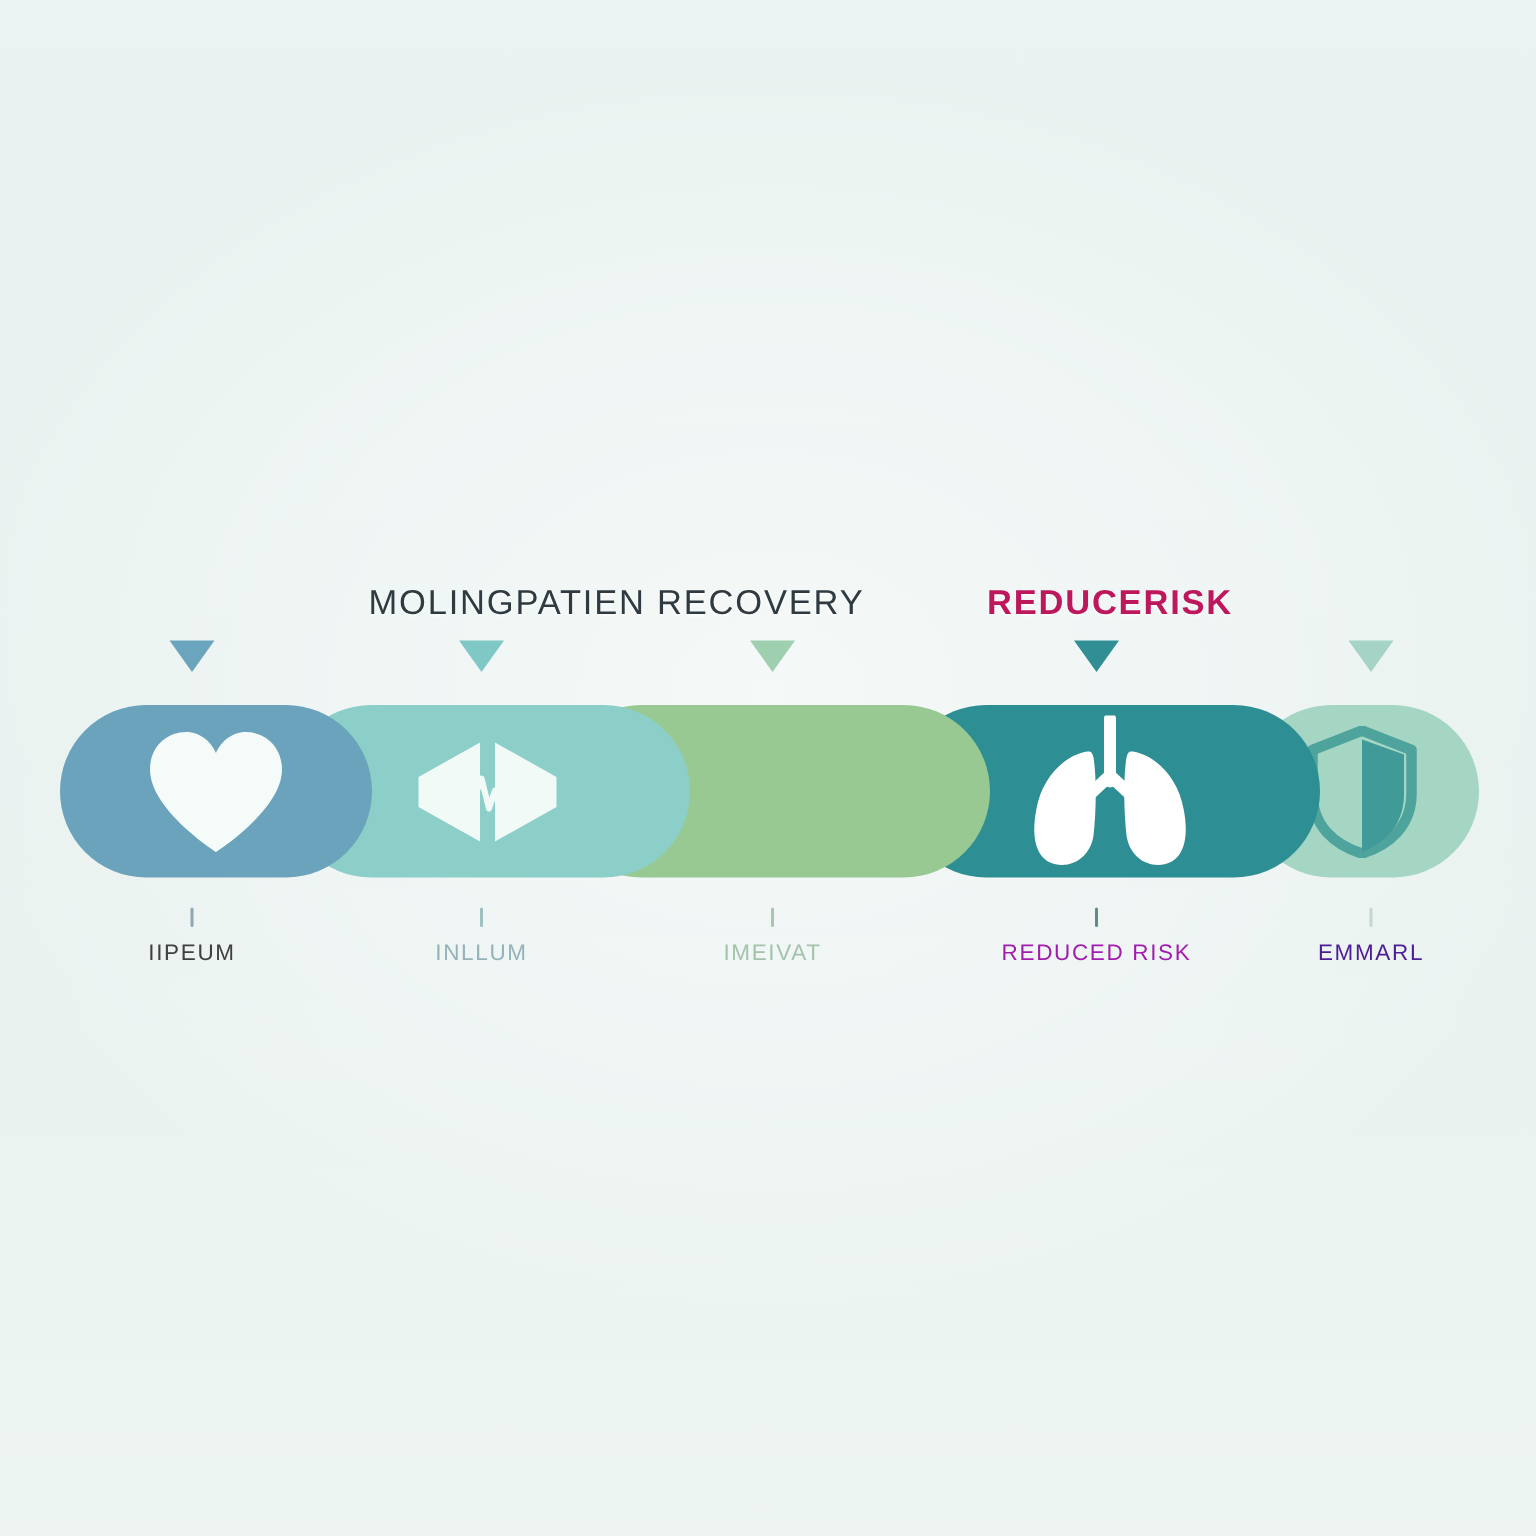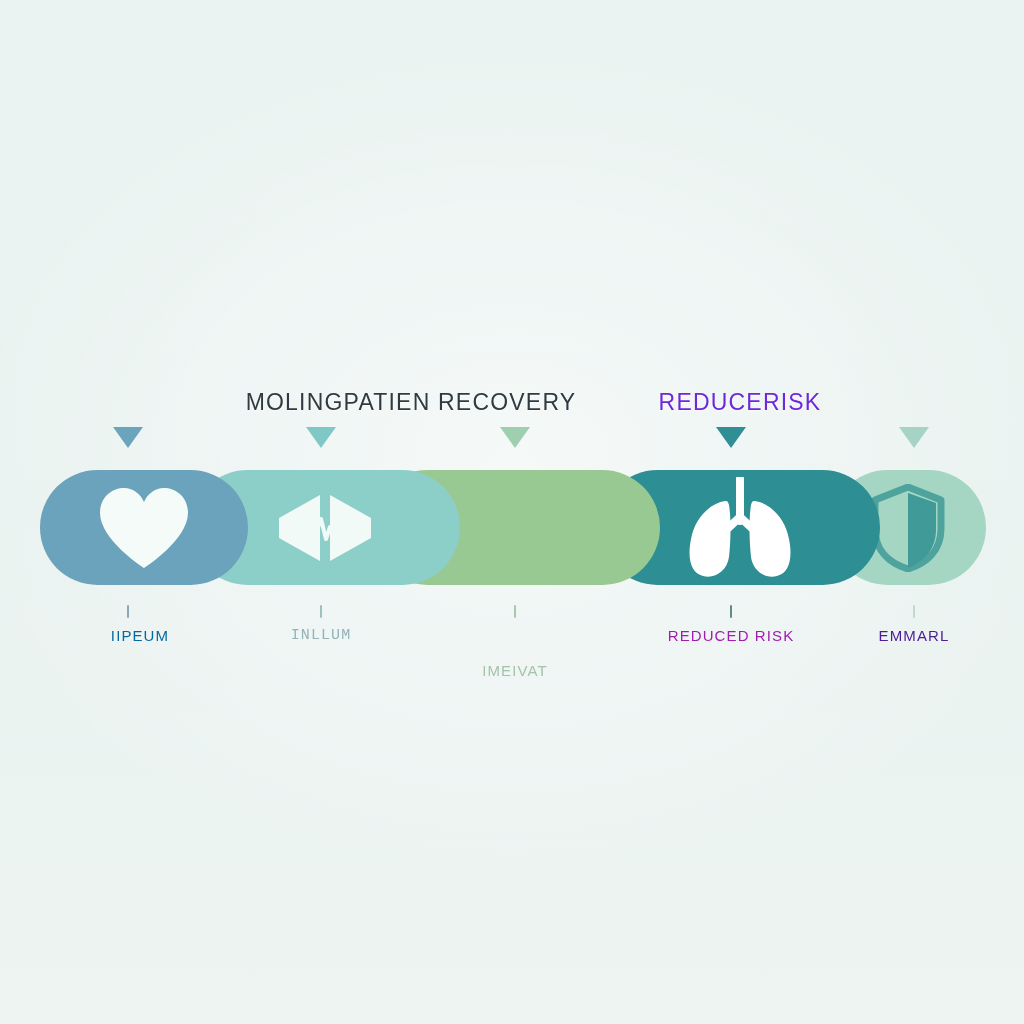--- a/index.html
+++ b/index.html
@@ -95,21 +95,21 @@
   }
 </style>
 </head>
 <body style="background: rgb(235, 243, 241);">
 
 <div class="bg-wash"></div>
 
 <div class="stage">
 
   <div class="top-label" id="top-label-0" style="left: 411px; top: 402px; color: rgb(47, 59, 64); transform: translate(-50%, -50%);">MOLINGPATIEN RECOVERY</div>
-  <div class="top-label" id="top-label-1" style="left: 740px; top: 402px; color: #6d28d9; transform: translate(-50%, -50%);">REDUCERISK</div>
+  <div class="top-label" id="top-label-1" style="left: 740px; top: 402px; color: #be185d; transform: translate(-50%, -50%); font-weight: bold;">REDUCERISK</div>
 
   <div class="marker" id="marker-0" style="left: 113px; top: 427px; border-top-color: rgb(107, 165, 189);"></div>
   <div class="marker" id="marker-1" style="left: 306px; top: 427px; border-top-color: rgb(127, 200, 198);"></div>
   <div class="marker" id="marker-2" style="left: 500px; top: 427px; border-top-color: rgb(158, 207, 174);"></div>
   <div class="marker" id="marker-3" style="left: 716px; top: 427px; border-top-color: rgb(47, 143, 149);"></div>
   <div class="marker" id="marker-4" style="left: 899px; top: 427px; border-top-color: rgb(165, 212, 198);"></div>
 
   <div class="bar">
 
     <div class="seg" id="seg-4" style="left: 790px; width: 156px; background: rgb(165, 214, 196); border-radius: 58px; z-index: 1;">
@@ -148,27 +148,27 @@
       <span class="icon">
         <svg width="96" height="88" viewBox="0 0 96 88">
           <path d="M48 84 C48 84 4 56 4 29 C4 13 16 4 28 4 C38 4 45 11 48 18 C51 11 58 4 68 4 C80 4 92 13 92 29 C92 56 48 84 48 84 Z" fill="#f4fbf9"></path>
         </svg>
       </span>
     </div>
 
   </div>
 
   <div class="tick" id="tick-0" style="left: 127px; top: 605px; background: rgb(143, 166, 179);"></div>
-  <div class="axis-label" id="axis-label-0" style="left: 140px; top: 627px; color: #0369a1;">IIPEUM</div>
+  <div class="axis-label" id="axis-label-0" style="left: 128px; top: 627px; color: #404040;">IIPEUM</div>
 
   <div class="tick" id="tick-1" style="left: 320px; top: 605px; background: rgb(157, 192, 192);"></div>
-  <div class="axis-label" id="axis-label-1" style="left: 321px; top: 627px; color: rgb(147, 179, 184); font-family: Liberation Mono, monospace;">INLLUM</div>
+  <div class="axis-label" id="axis-label-1" style="left: 321px; top: 627px; color: rgb(147, 179, 184);">INLLUM</div>
 
   <div class="tick" id="tick-2" style="left: 514px; top: 605px; background: rgb(169, 199, 174);"></div>
-  <div class="axis-label" id="axis-label-2" style="left: 515px; top: 627px; color: rgb(163, 195, 171); margin-top: 35px;">IMEIVAT</div>
+  <div class="axis-label" id="axis-label-2" style="left: 515px; top: 627px; color: rgb(163, 195, 171);">IMEIVAT</div>
 
   <div class="tick" id="tick-3" style="left: 730px; top: 605px; background: rgb(95, 140, 137);"></div>
   <div class="axis-label" id="axis-label-3" style="left: 731px; top: 627px; color: #a21caf;">REDUCED RISK</div>
 
   <div class="tick" id="tick-4" style="left: 913px; top: 605px; background: rgb(195, 214, 210);"></div>
   <div class="axis-label" id="axis-label-4" style="left: 914px; top: 627px; color: #4c1d95;">EMMARL</div>
 
 </div>
 
 </body></html>

